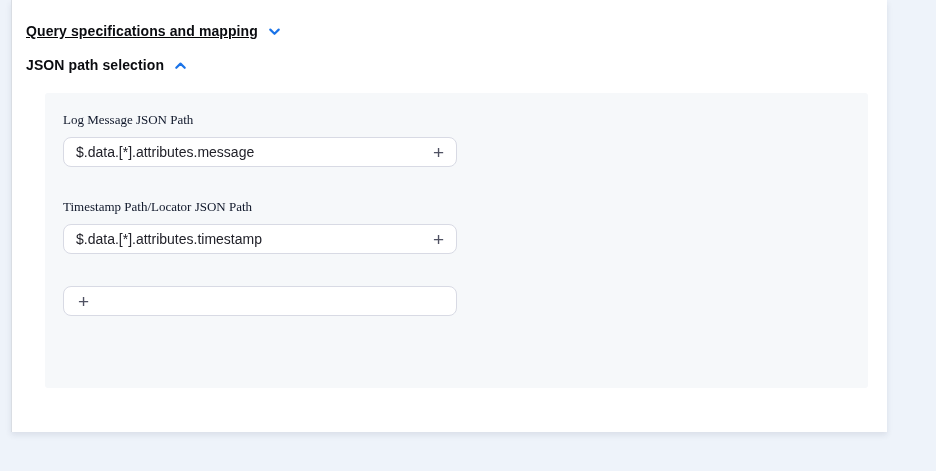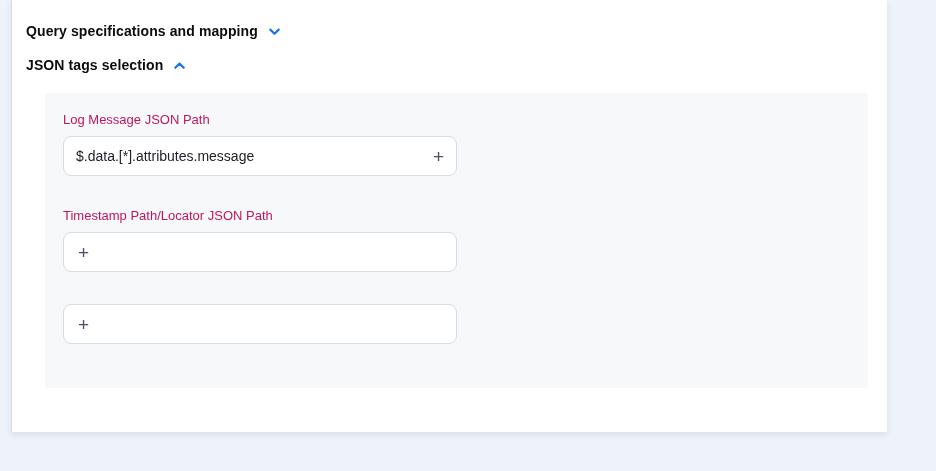--- a/index.html
+++ b/index.html
@@ -26,44 +26,45 @@
     height: 18px;
     cursor: pointer;
   }
   .section-header .hdr-label {
     font-size: 14px;
     font-weight: 700;
     color: #0b0c10;
     letter-spacing: 0.1px;
     white-space: nowrap;
   }
-  .section-header.first { top: 22px; }
+  .section-header.first { top: 22px; text-decoration: underline; }
   .section-header.second { top: 56px; }
   .chev { display: inline-flex; align-items: center; }
   .panel {
     position: absolute;
     left: 33px; top: 93px;
     width: 823px; height: 295px;
     background: #f6f8fa;
     border-radius: 3px;
     padding: 19px 0 0 18px;
   }
   .field { width: 394px; }
   .field + .field { margin-top: 32px; }
   .field-label {
     font-size: 13px;
-    color: #be185d;
+    color: #0f172a;
     margin-bottom: 9px;
     white-space: nowrap;
+    font-family: Liberation Serif, serif;
   }
   .input-box {
     display: flex;
     align-items: center;
     width: 394px;
-    height: 40px;
+    height: 30px;
     background: #ffffff;
     border: 1px solid #d8dae4;
     border-radius: 8px;
     padding: 0 10px 0 12px;
   }
   .input-box input {
     flex: 1;
     border: none;
     outline: none;
     background: transparent;
@@ -91,41 +92,42 @@
   <div class="section-header first">
     <span class="hdr-label">Query specifications and mapping</span>
     <span class="chev">
       <svg width="15" height="15" viewBox="0 0 16 16" fill="none">
         <path d="M3.5 6 L8 10.5 L12.5 6" stroke="#1a73e8" stroke-width="2.3" stroke-linecap="round" stroke-linejoin="round"></path>
       </svg>
     </span>
   </div>
 
   <div class="section-header second">
-    <span class="hdr-label">JSON tags selection</span>
+    <span class="hdr-label">JSON path selection</span>
     <span class="chev">
       <svg width="15" height="15" viewBox="0 0 16 16" fill="none">
         <path d="M3.5 10.5 L8 6 L12.5 10.5" stroke="#1a73e8" stroke-width="2.3" stroke-linecap="round" stroke-linejoin="round"></path>
       </svg>
     </span>
   </div>
 
   <div class="panel">
 
     <div class="field">
       <div class="field-label">Log Message JSON Path</div>
       <div class="input-box">
         <input type="text" value="$.data.[*].attributes.message" style="">
         <button class="plus-btn">+</button>
       </div>
     </div>
 
     <div class="field">
       <div class="field-label">Timestamp Path/Locator JSON Path</div>
       <div class="input-box">
+        <input type="text" value="$.data.[*].attributes.timestamp" style="">
         <button class="plus-btn">+</button>
       </div>
     </div>
 
     <div class="field">
       <div class="input-box">
         <button class="plus-btn">+</button>
       </div>
     </div>
 

